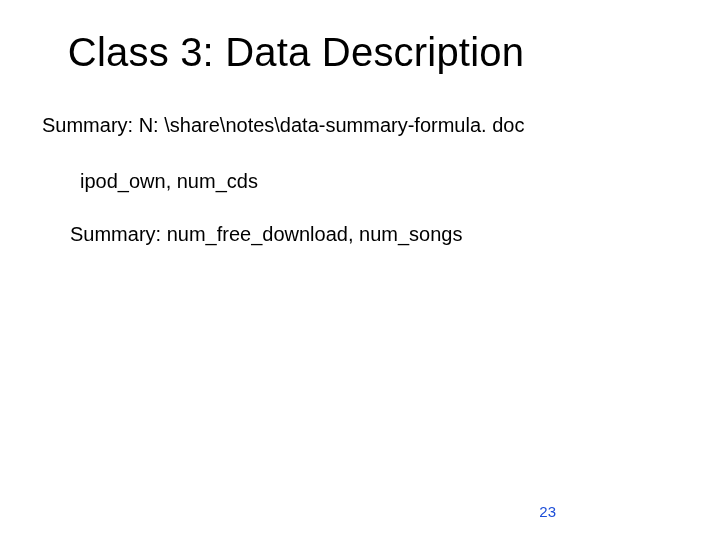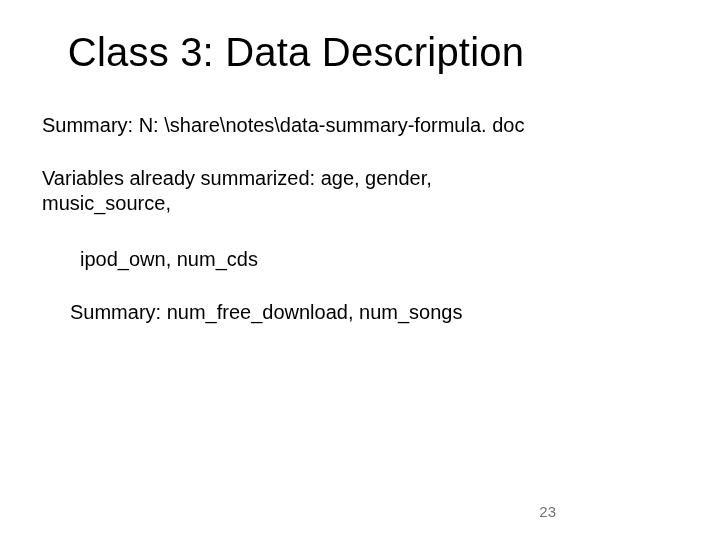--- a/index.html
+++ b/index.html
@@ -47,35 +47,34 @@
     }
     .optional {
       margin-top: 28px;
       margin-left: 28px;
     }
     .page-num {
       position: absolute;
       bottom: 20px;
       right: 36px;
       font-size: 15px;
-      color: #737373;
+      color: #1d4ed8;
     }
   </style>
 </head>
 <body>
 
 <div class="slide">
 
   <h1 class="title">Class 3: Data Description</h1>
 
   <div class="body-text para">Summary: N: \share\notes\data-summary-formula. doc</div>
 
 
   <div class="body-text para para-wrap">
-    <span>Variables already summarized: age, gender, music_source,</span>
     <span class="indent-cont">ipod_own, num_cds</span>
   </div>
 
 
   <div class="body-text optional">Summary: num_free_download, num_songs</div>
 
   <div class="page-num">23</div>
 
 </div>
 

